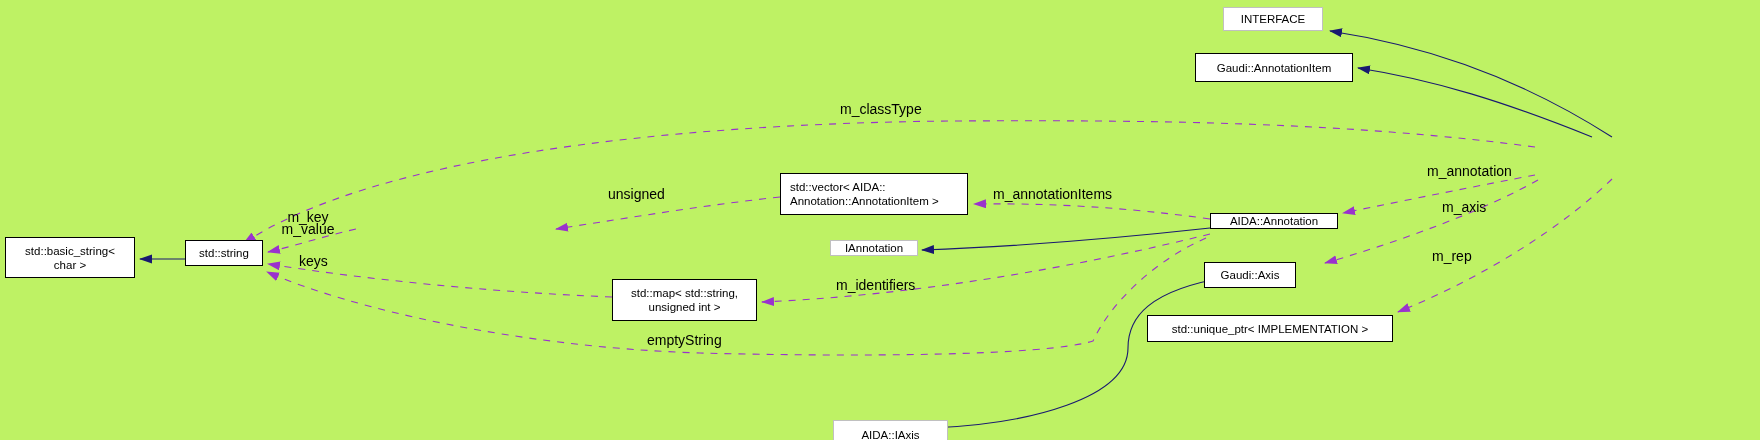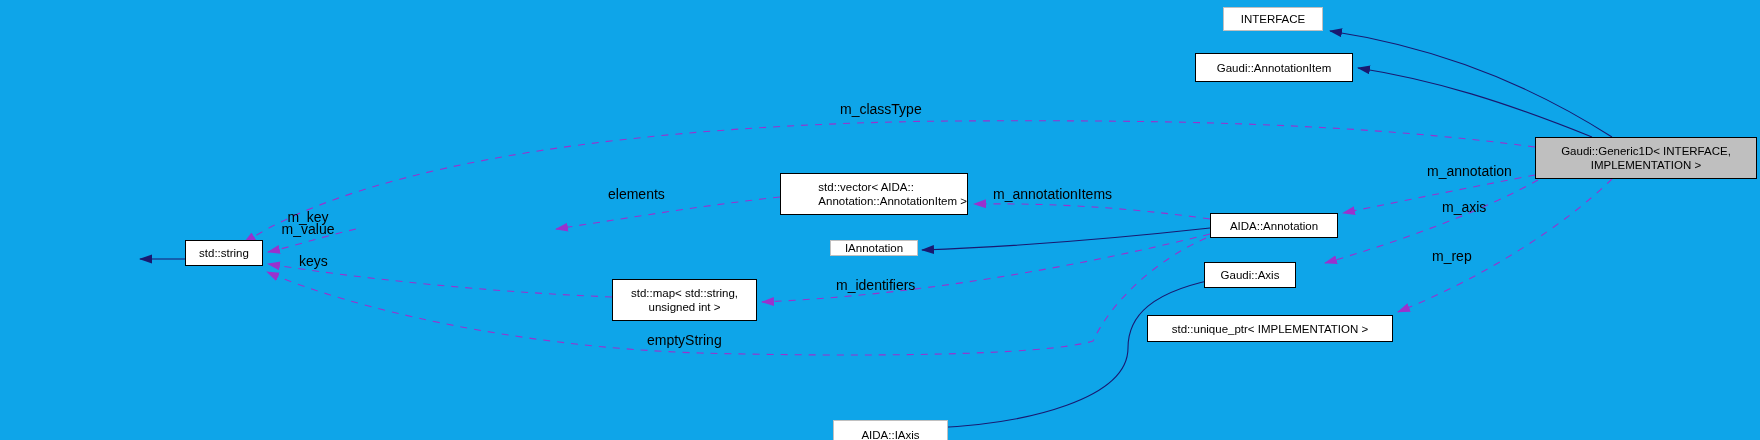--- a/index.html
+++ b/index.html
@@ -5,21 +5,21 @@
   html, body {
     margin: 0;
     padding: 0;
     background: #ffffff;
     font-family: "Liberation Sans", "DejaVu Sans", sans-serif;
   }
   .canvas {
     position: relative;
     width: 1760px;
     height: 440px;
-    background: #0ea5e9;
+    background: #bef264;
     overflow: hidden;
   }
   .edges {
     position: absolute;
     left: 0; top: 0;
     width: 1760px;
     height: 440px;
   }
   .node {
     position: absolute;
@@ -31,21 +31,21 @@
     justify-content: center;
     text-align: center;
     font-size: 11.5px;
     line-height: 14px;
     color: #000000;
     cursor: pointer;
   }
   .node span { white-space: pre-line; }
   .node--gray { border-color: #c0c0c0; }
   .node--main { background: #bfbfbf; }
-  .node--left { justify-content: flex-end; padding-left: 18px; text-align: left; }
+  .node--left { justify-content: flex-start; padding-left: 9px; text-align: left; }
   .edge-label {
     position: absolute;
     font-size: 14px;
     line-height: 12px;
     color: #000000;
     white-space: pre-line;
     text-align: center;
   }
 </style>
 </head>
@@ -86,41 +86,41 @@
   </svg>
 
   <div class="node node--gray" style="left:1223px;top:7px;width:100px;height:24px">
     <span>INTERFACE</span>
   </div>
 
   <div class="node" style="left:1195px;top:53px;width:158px;height:29px">
     <span>Gaudi::AnnotationItem</span>
   </div>
 
-  <div class="node node--main" style="left:1535px;top:137px;width:222px;height:42px">
-    <span>Gaudi::Generic1D&lt; INTERFACE,
-IMPLEMENTATION &gt;</span>
+
+  <div class="node" style="left:5px;top:237px;width:130px;height:41px">
+    <span>std::basic_string&lt;
+char &gt;</span>
   </div>
-
 
   <div class="node" style="left:185px;top:240px;width:78px;height:26px">
     <span>std::string</span>
   </div>
 
 
   <div class="node node--left" style="left:780px;top:173px;width:188px;height:42px">
     <span>std::vector&lt; AIDA::
 Annotation::AnnotationItem &gt;</span>
   </div>
 
   <div class="node node--gray" style="left:830px;top:240px;width:88px;height:16px">
     <span>IAnnotation</span>
   </div>
 
-  <div class="node" style="left:1210px;top:213px;width:128px;height:25px">
+  <div class="node" style="left:1210px;top:213px;width:128px;height:16px">
     <span>AIDA::Annotation</span>
   </div>
 
   <div class="node" style="left:1204px;top:262px;width:92px;height:26px">
     <span>Gaudi::Axis</span>
   </div>
 
   <div class="node" style="left:1147px;top:315px;width:246px;height:27px">
     <span>std::unique_ptr&lt; IMPLEMENTATION &gt;</span>
   </div>
@@ -128,21 +128,21 @@
   <div class="node" style="left:612px;top:279px;width:145px;height:42px">
     <span>std::map&lt; std::string,
 unsigned int &gt;</span>
   </div>
 
   <div class="node node--gray" style="left:833px;top:420px;width:115px;height:29px">
     <span>AIDA::IAxis</span>
   </div>
 
   <div class="edge-label" style="left:840px;top:103px">m_classType</div>
-  <div class="edge-label" style="left:608px;top:188px">elements</div>
+  <div class="edge-label" style="left:608px;top:188px">unsigned</div>
   <div class="edge-label" style="left:993px;top:188px">m_annotationItems</div>
   <div class="edge-label" style="left:272px;top:211px;width:72px">m_key
 m_value</div>
   <div class="edge-label" style="left:299px;top:255px">keys</div>
   <div class="edge-label" style="left:836px;top:279px">m_identifiers</div>
   <div class="edge-label" style="left:647px;top:334px">emptyString</div>
   <div class="edge-label" style="left:1427px;top:165px">m_annotation</div>
   <div class="edge-label" style="left:1442px;top:201px">m_axis</div>
   <div class="edge-label" style="left:1432px;top:250px">m_rep</div>
 

